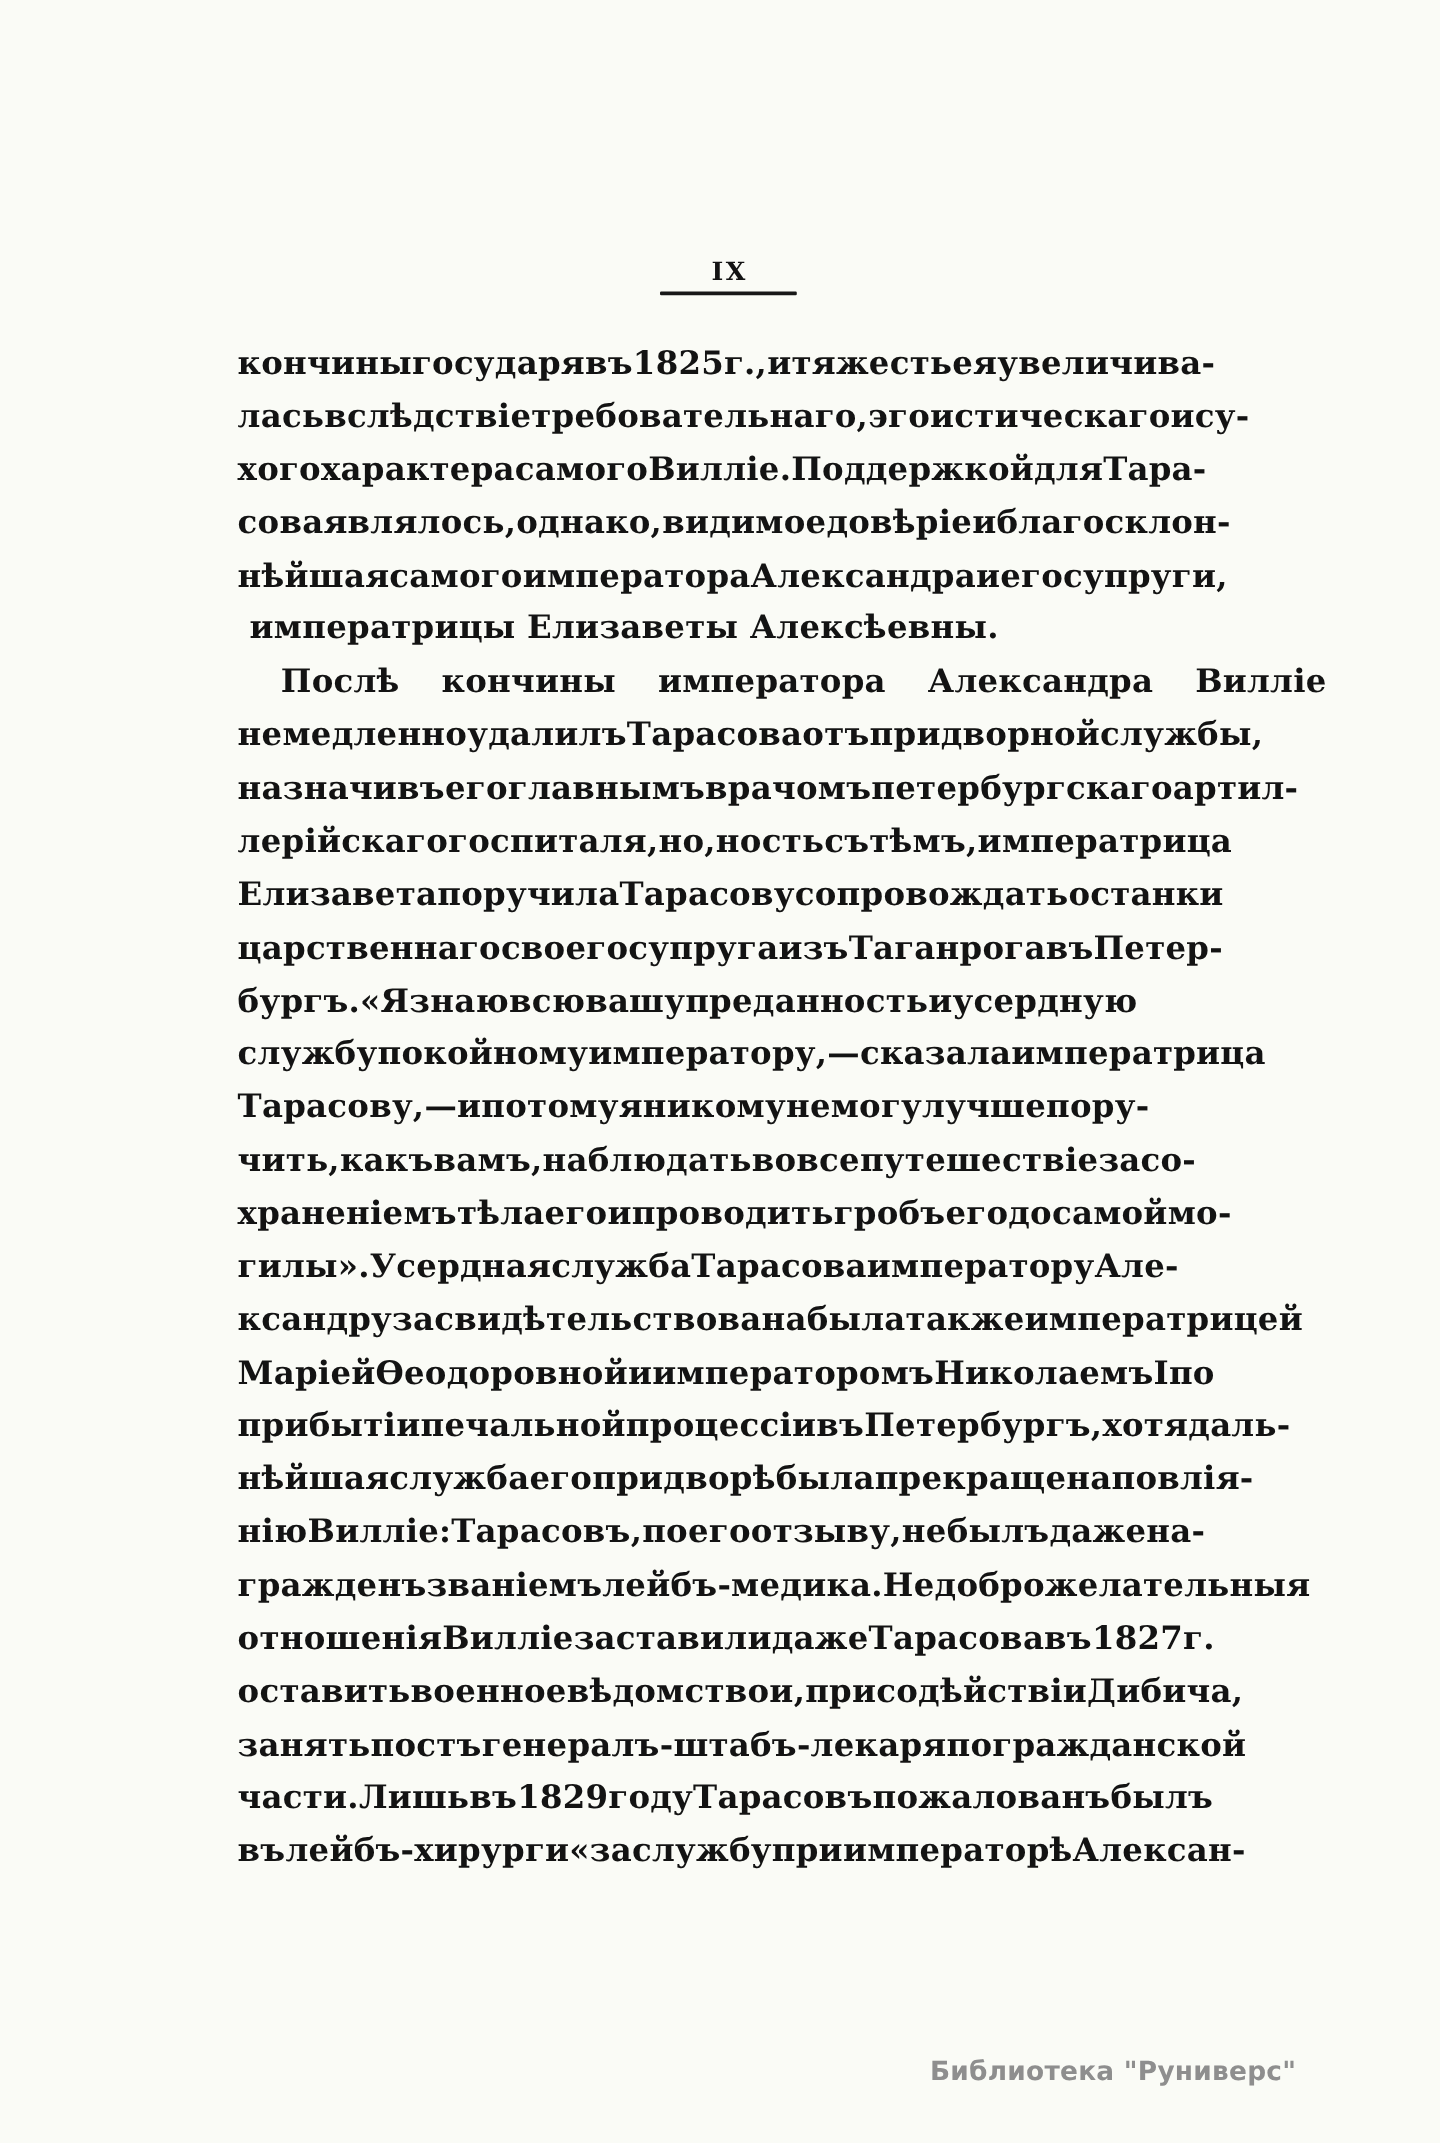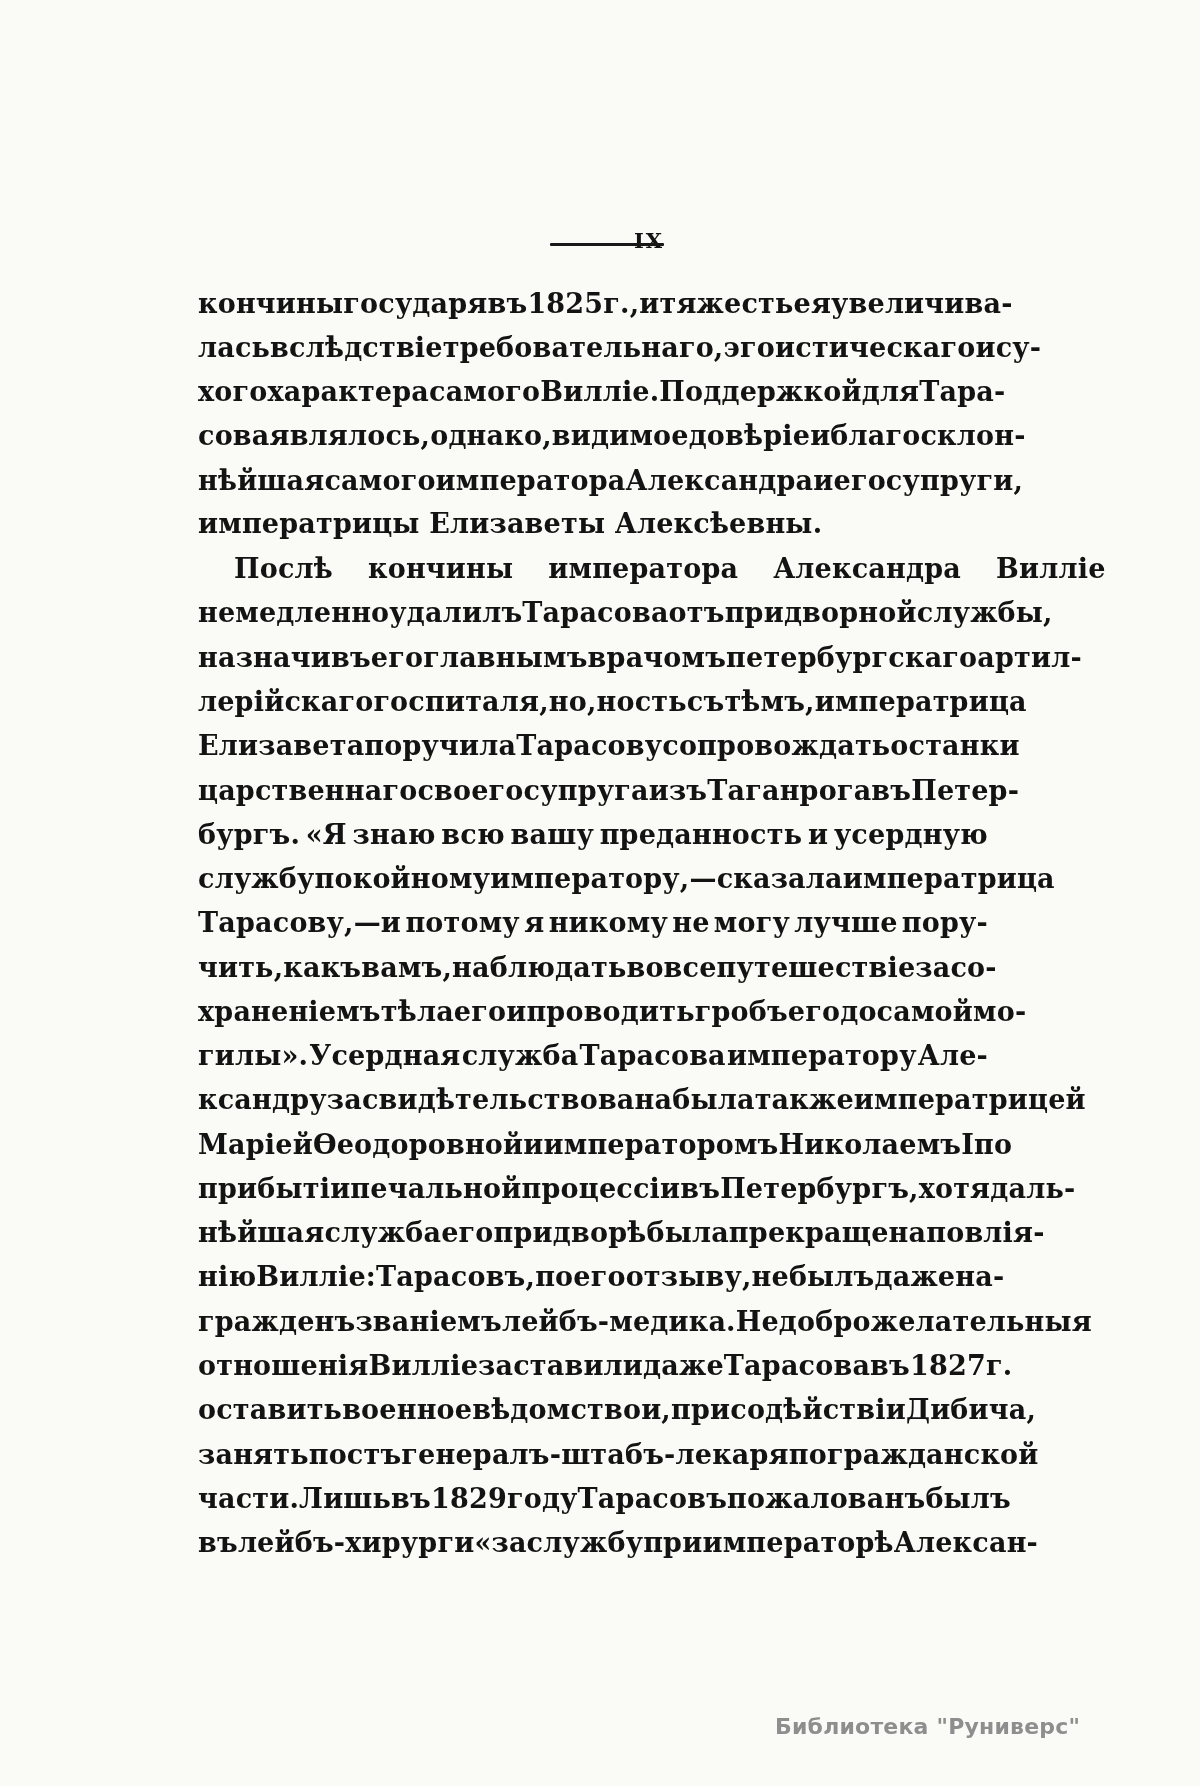--- a/index.html
+++ b/index.html
@@ -9,26 +9,25 @@
     height:1786px;
     background:#fafbf6;
     overflow:hidden;
     font-family:"DejaVu Serif", serif;
   }
   .folio{
     position:absolute;
     top:213px;
     left:552px;
     width:112px;
-    text-align:right;
+    text-align:center;
     font-size:21px;
     font-weight:bold;
     letter-spacing:2px;
     color:#131313;
-    margin-top:15px;
   }
   .header-rule{
     position:absolute;
     top:243px;
     left:550px;
     width:114px;
     height:3px;
     background:#181818;
     border-radius:1px;
   }
@@ -37,29 +36,30 @@
     left:198px;
     top:281px;
     width:790px;
     font-size:27px;
     font-weight:bold;
     color:#131313;
     letter-spacing:0.2px;
   }
   .line{
     display:flex;
-    justify-content:space-between;
+    justify-content:flex-start;
     align-items:center;
     height:44.28px;
     white-space:nowrap;
   }
   .line span{flex-shrink:0; white-space:pre;}
   .line.para-end{
     display:block;
     line-height:44.28px;
+    margin-left:10px;
   }
   .line.indent{padding-left:36px;gap:35px;}
   .watermark{
     position:absolute;
     top:1714px;
     left:775px;
     font-family:"DejaVu Sans", sans-serif;
     font-weight:bold;
     font-size:22px;
     color:#8e8e8e;

